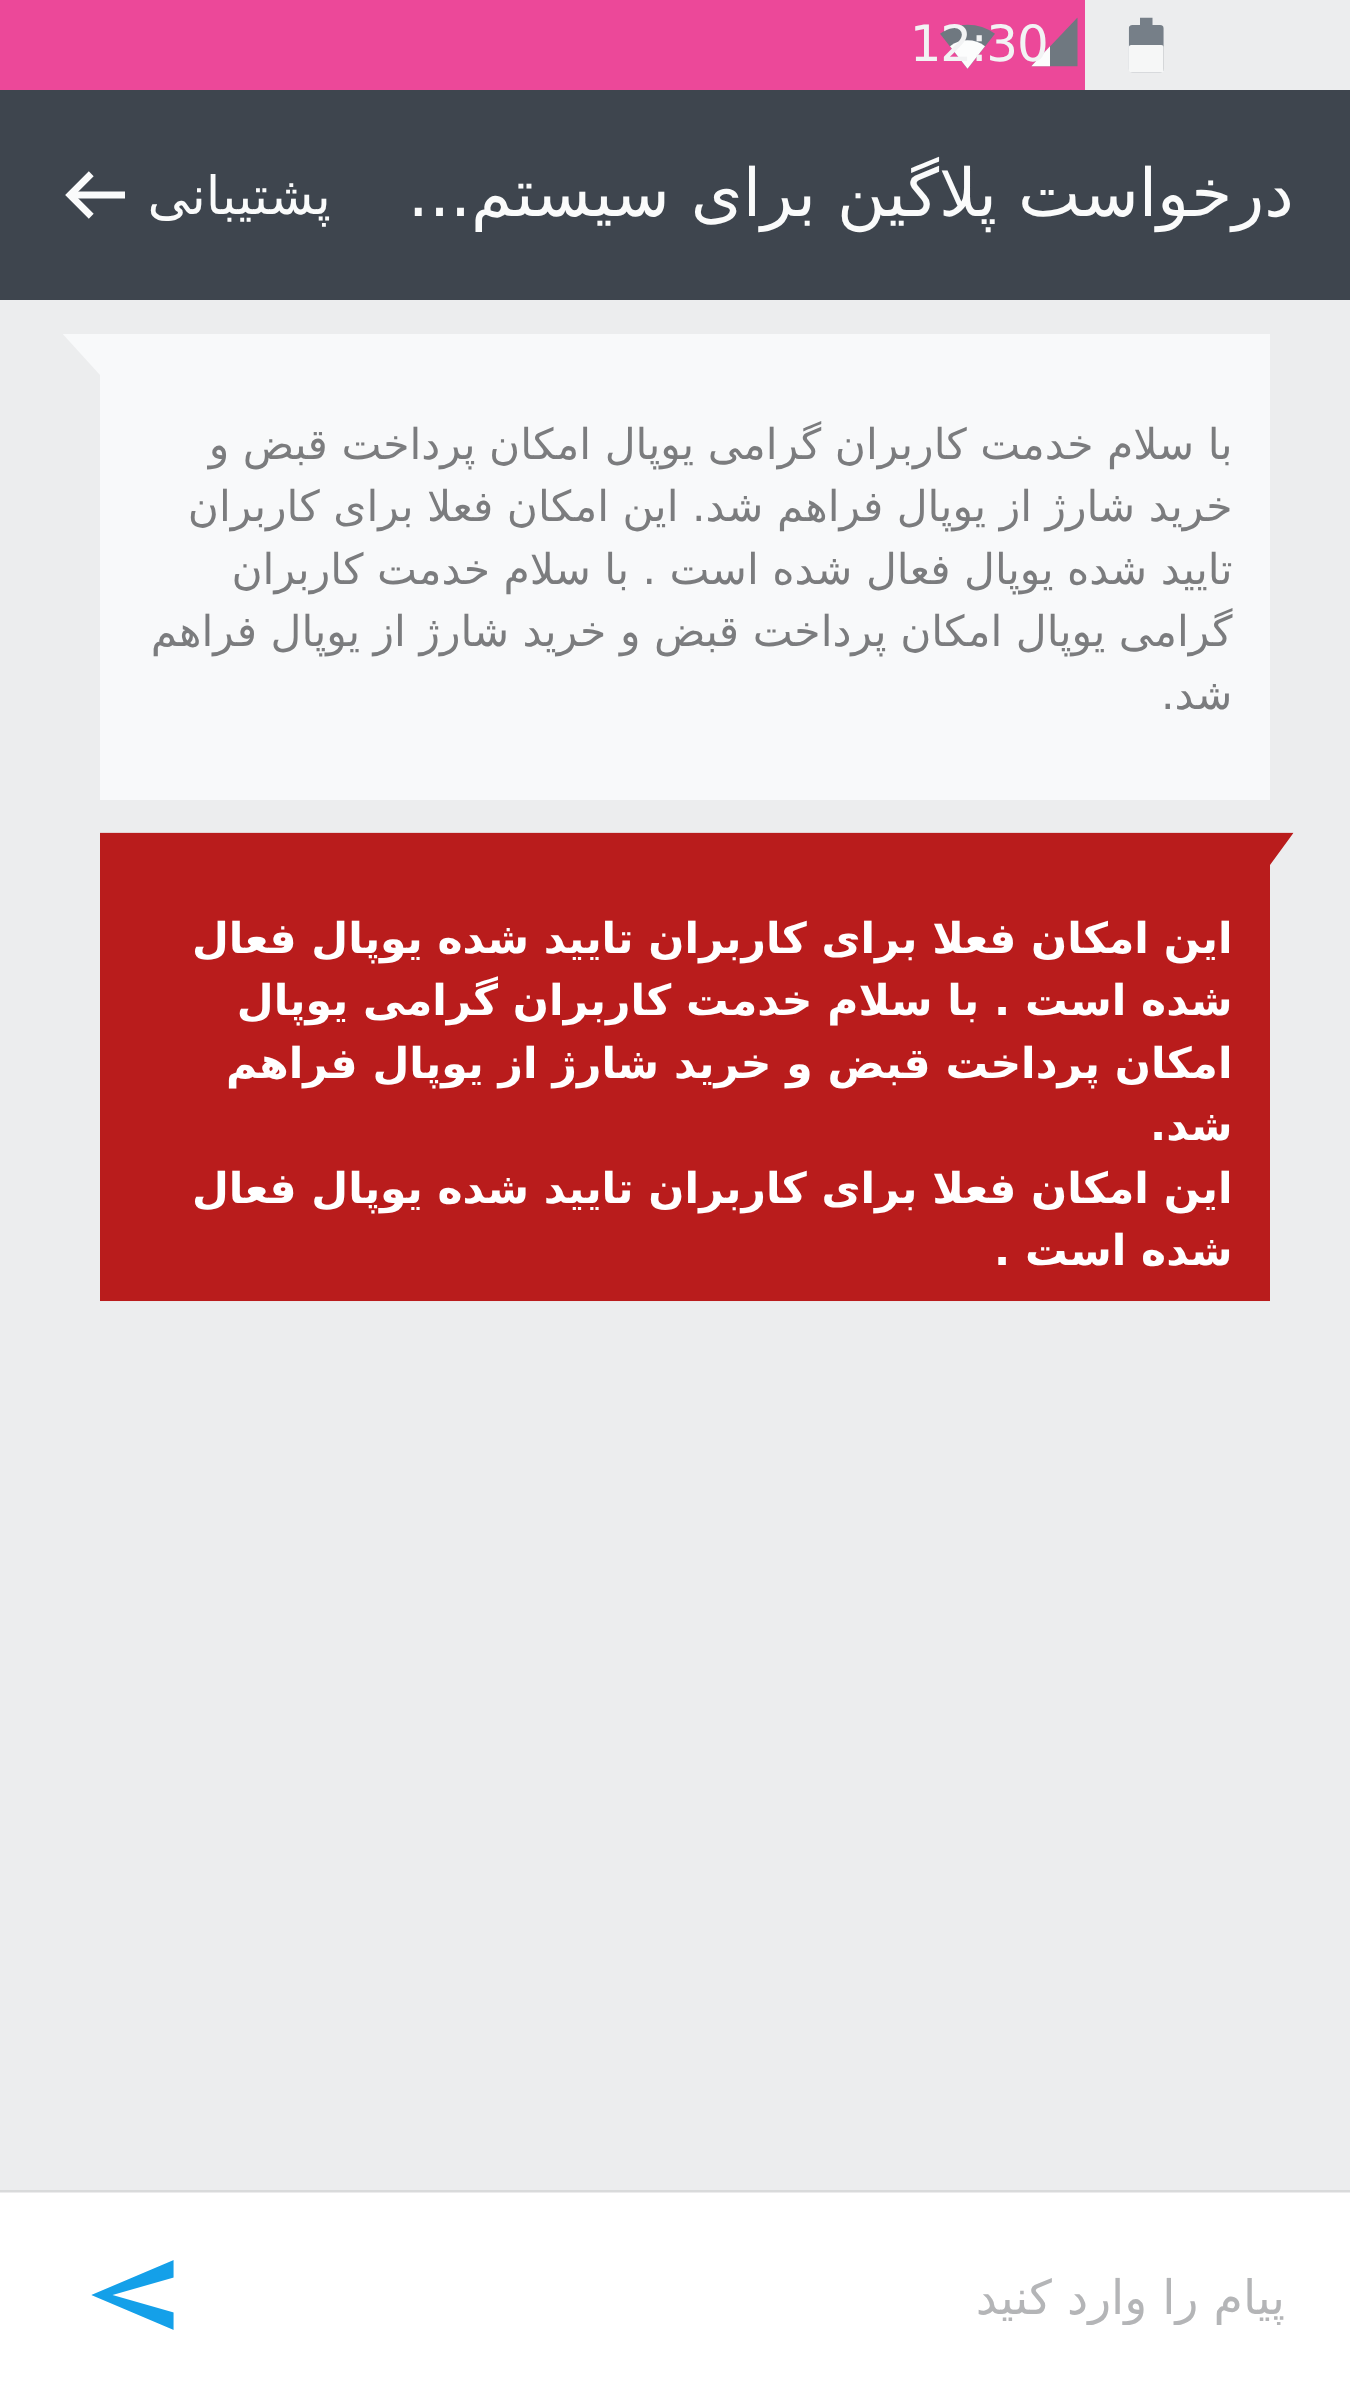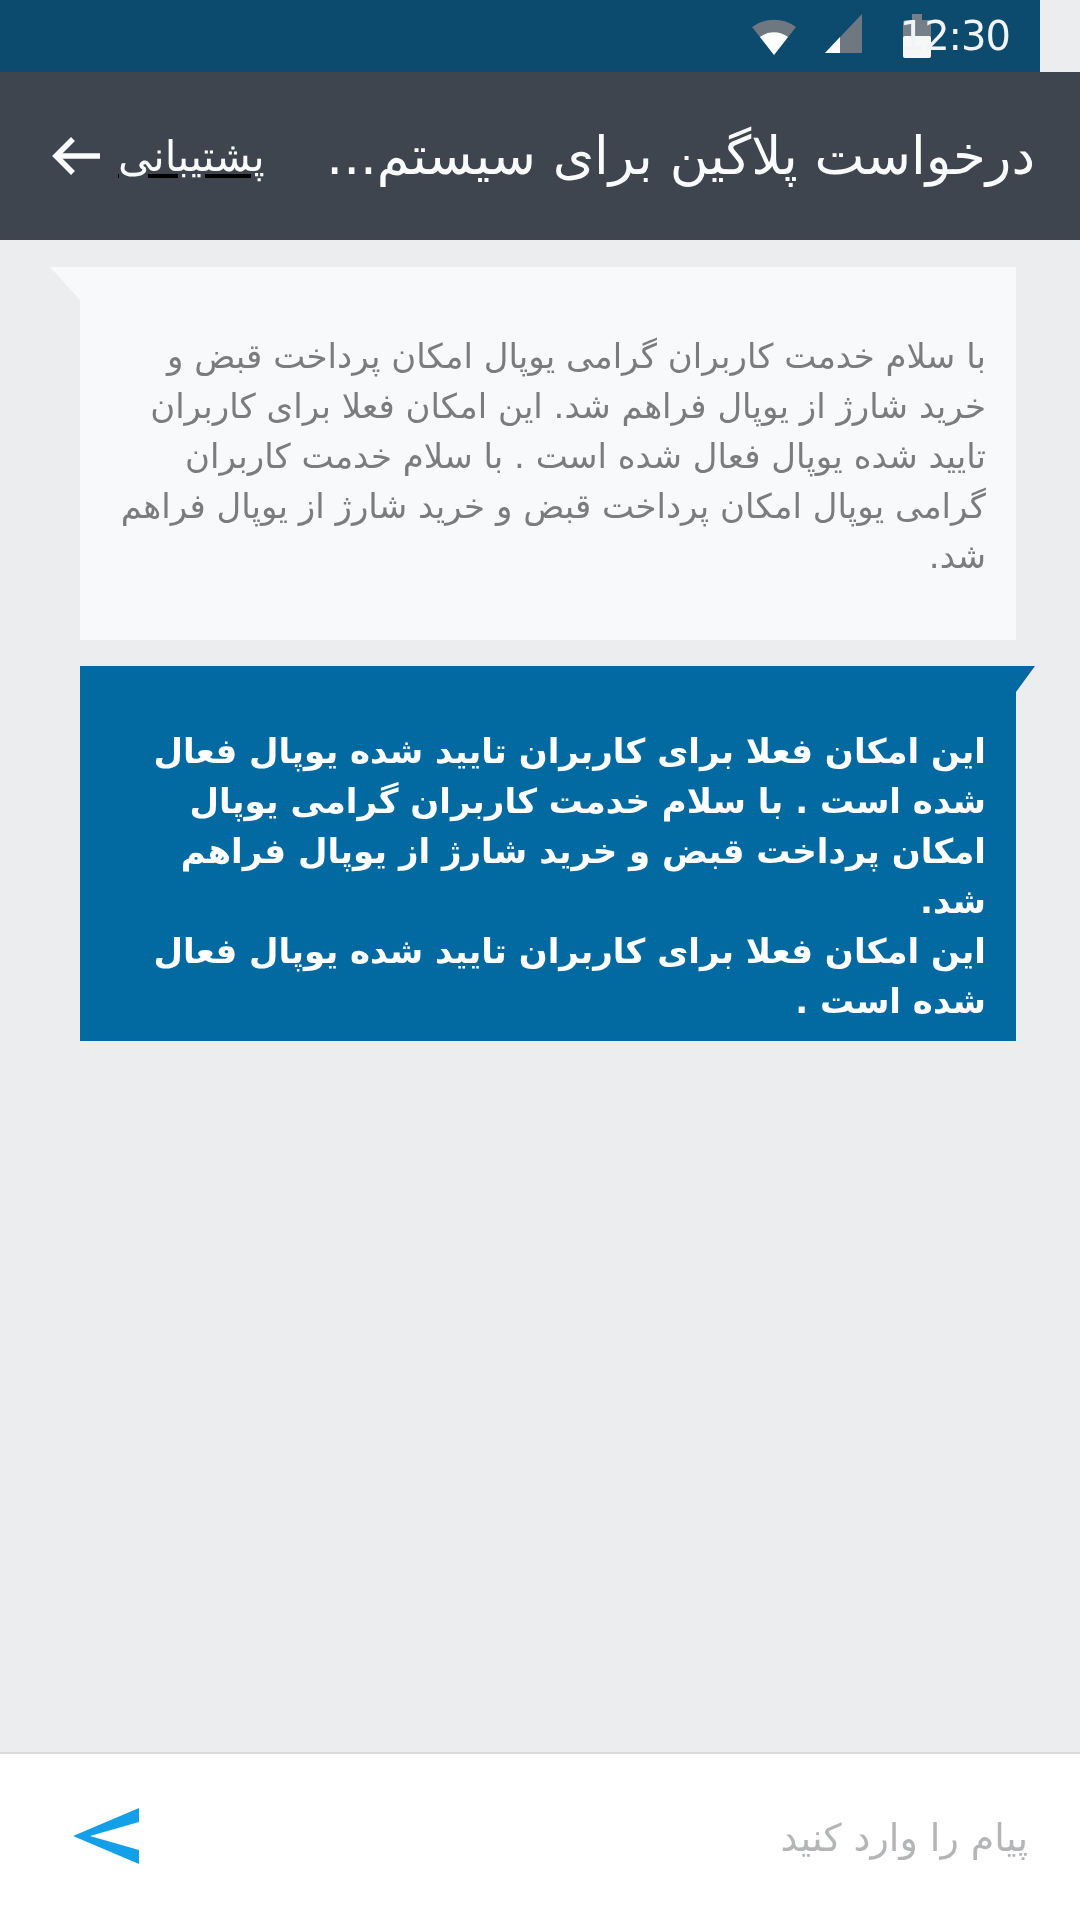--- a/index.html
+++ b/index.html
@@ -4,56 +4,56 @@
 <style>
   html,body{margin:0;padding:0;}
   body{
     width:1080px;height:1920px;position:relative;overflow:hidden;
     font-family:"DejaVu Sans","Liberation Sans",sans-serif;
     background:#ecedee;
   }
   .screen{position:absolute;inset:0;}
 
   
-  .status-bar{position:absolute;left:0;top:0;width:1040px;height:72px;background:#0c4a6e;}
+  .status-bar{position:absolute;left:0;top:0;width:868px;height:72px;background:#ec4899;}
   .status-time{
     position:absolute;right:30px;top:0;height:72px;line-height:72px;
     color:#f2f3f4;font-size:40px;letter-spacing:-1px;
   }
   .status-icon{position:absolute;top:14px;}
   .icon-wifi{left:751px;}
   .icon-signal{left:825px;}
   .icon-battery{left:903px;}
 
   
   .app-bar{position:absolute;left:0;top:72px;width:1080px;height:168px;background:#3e454e;}
   .app-title{
     position:absolute;right:45px;top:0;height:168px;line-height:168px;
     color:#fafbfb;font-size:53px;direction:rtl;white-space:nowrap;
   }
   .back-button{
     position:absolute;left:50px;top:0;height:168px;
-    display:flex;align-items:center;gap:16px;cursor:pointer;background:none;border:none;padding:0;text-decoration:underline;
+    display:flex;align-items:center;gap:16px;cursor:pointer;background:none;border:none;padding:0;
   }
   .back-label{color:#fafbfb;font-size:42px;direction:rtl;}
 
   
   .chat-area{position:absolute;left:0;top:240px;width:1080px;height:1512px;background:#ecedee;overflow:hidden;}
 
   .bubble{position:absolute;direction:rtl;font-size:34px;line-height:50px;}
   .bubble-incoming{
     left:50px;top:27px;width:966px;height:373px;
     background:#f8f9fa;color:#7b7c7e;
     clip-path:polygon(0 0,100% 0,100% 100%,30px 100%,30px 33px);
     padding:0;box-sizing:border-box;
   }
   .bubble-incoming .bubble-text{padding:64px 30px 0 60px;}
   .bubble-outgoing{
     left:80px;top:426px;width:955px;height:375px;
-    background:#0369a1;color:#ffffff;font-weight:bold;
+    background:#b91c1c;color:#ffffff;font-weight:bold;
     clip-path:polygon(0 0,100% 0,calc(100% - 19px) 26px,calc(100% - 19px) 100%,0 100%);
     box-sizing:border-box;
   }
   .bubble-outgoing .bubble-text{padding:60px 49px 0 30px;white-space:pre-line;}
 
   
   .composer{
     position:absolute;left:0;top:1752px;width:1080px;height:168px;
     background:#ffffff;border-top:2px solid #d9dadb;box-sizing:border-box;
   }

